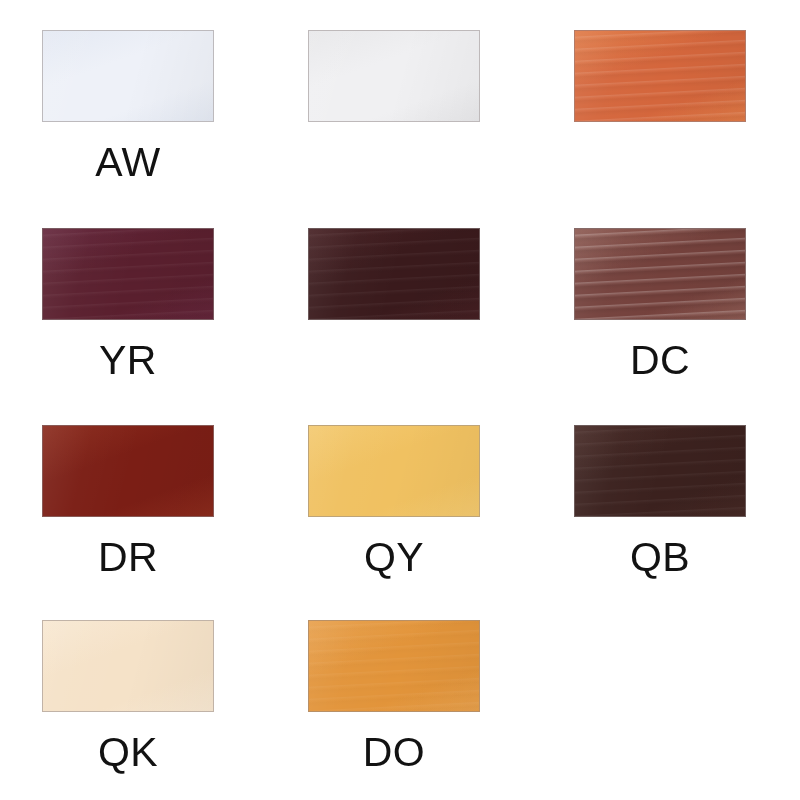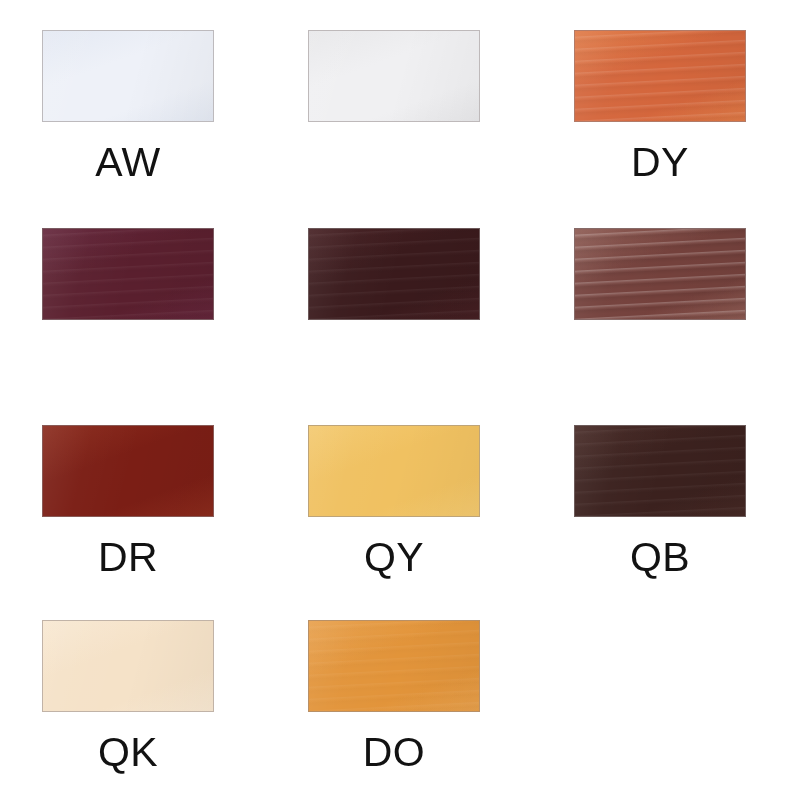--- a/index.html
+++ b/index.html
@@ -126,36 +126,37 @@
       </div>
       <div class="swatch-cell">
         <div class="swatch-chip grain-none" style="background-image: linear-gradient(160deg, rgb(232, 232, 234) 0%, rgb(240, 240, 242) 38%, rgb(240, 240, 242) 72%, rgb(232, 232, 234) 100%); background-color: rgb(240, 240, 242);">
           <span class="grain"></span>
         </div>
       </div>
       <div class="swatch-cell">
         <div class="swatch-chip grain-medium" style="background-image: linear-gradient(160deg, rgb(224, 122, 70) 0%, rgb(212, 102, 60) 38%, rgb(212, 102, 60) 72%, rgb(224, 122, 70) 100%); background-color: rgb(212, 102, 60);">
           <span class="grain"></span>
         </div>
-        <div class="swatch-label">DY</div>
       </div>
       <div class="swatch-cell">
         <div class="swatch-chip grain-faint" style="background-image: linear-gradient(160deg, rgb(99, 37, 58) 0%, rgb(90, 31, 46) 38%, rgb(90, 31, 46) 72%, rgb(99, 37, 58) 100%); background-color: rgb(90, 31, 46);">
           <span class="grain"></span>
         </div>
+        <div class="swatch-label">YR</div>
       </div>
       <div class="swatch-cell">
         <div class="swatch-chip grain-faint" style="background-image: linear-gradient(160deg, rgb(69, 31, 34) 0%, rgb(58, 26, 28) 38%, rgb(58, 26, 28) 72%, rgb(69, 31, 34) 100%); background-color: rgb(58, 26, 28);">
           <span class="grain"></span>
         </div>
       </div>
       <div class="swatch-cell">
         <div class="swatch-chip grain-strong" style="background-image: linear-gradient(160deg, rgb(141, 90, 82) 0%, rgb(116, 65, 60) 38%, rgb(116, 65, 60) 72%, rgb(141, 90, 82) 100%); background-color: rgb(116, 65, 60);">
           <span class="grain"></span>
         </div>
+        <div class="swatch-label">DC</div>
       </div>
       <div class="swatch-cell">
         <div class="swatch-chip grain-none" style="background-image: linear-gradient(160deg, rgb(138, 42, 28) 0%, rgb(123, 30, 21) 38%, rgb(123, 30, 21) 72%, rgb(138, 42, 28) 100%); background-color: rgb(123, 30, 21);">
           <span class="grain"></span>
         </div>
         <div class="swatch-label">DR</div>
       </div>
       <div class="swatch-cell">
         <div class="swatch-chip grain-none" style="background-image: linear-gradient(160deg, rgb(243, 201, 111) 0%, rgb(240, 193, 97) 38%, rgb(240, 193, 97) 72%, rgb(243, 201, 111) 100%); background-color: rgb(240, 193, 97);">
           <span class="grain"></span>

